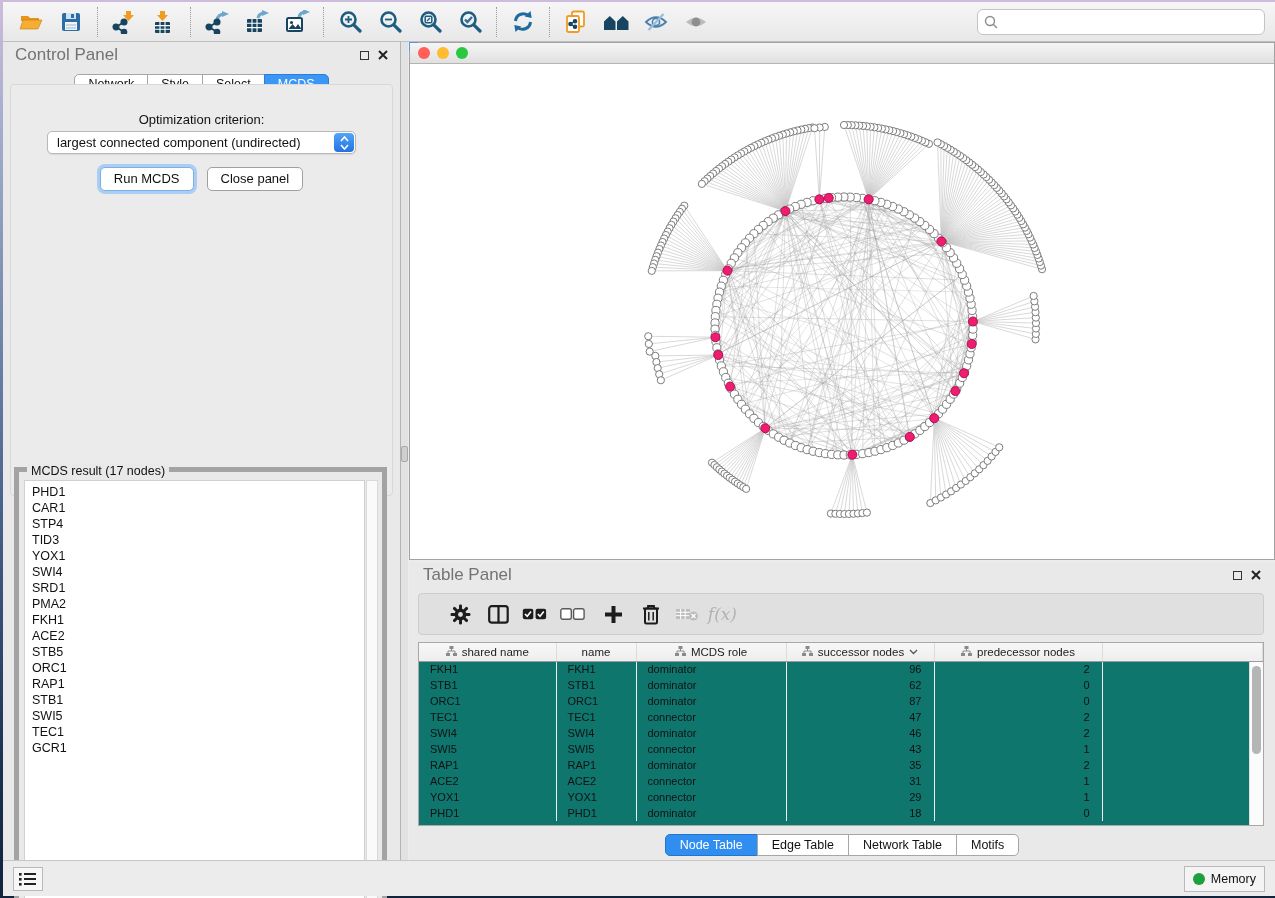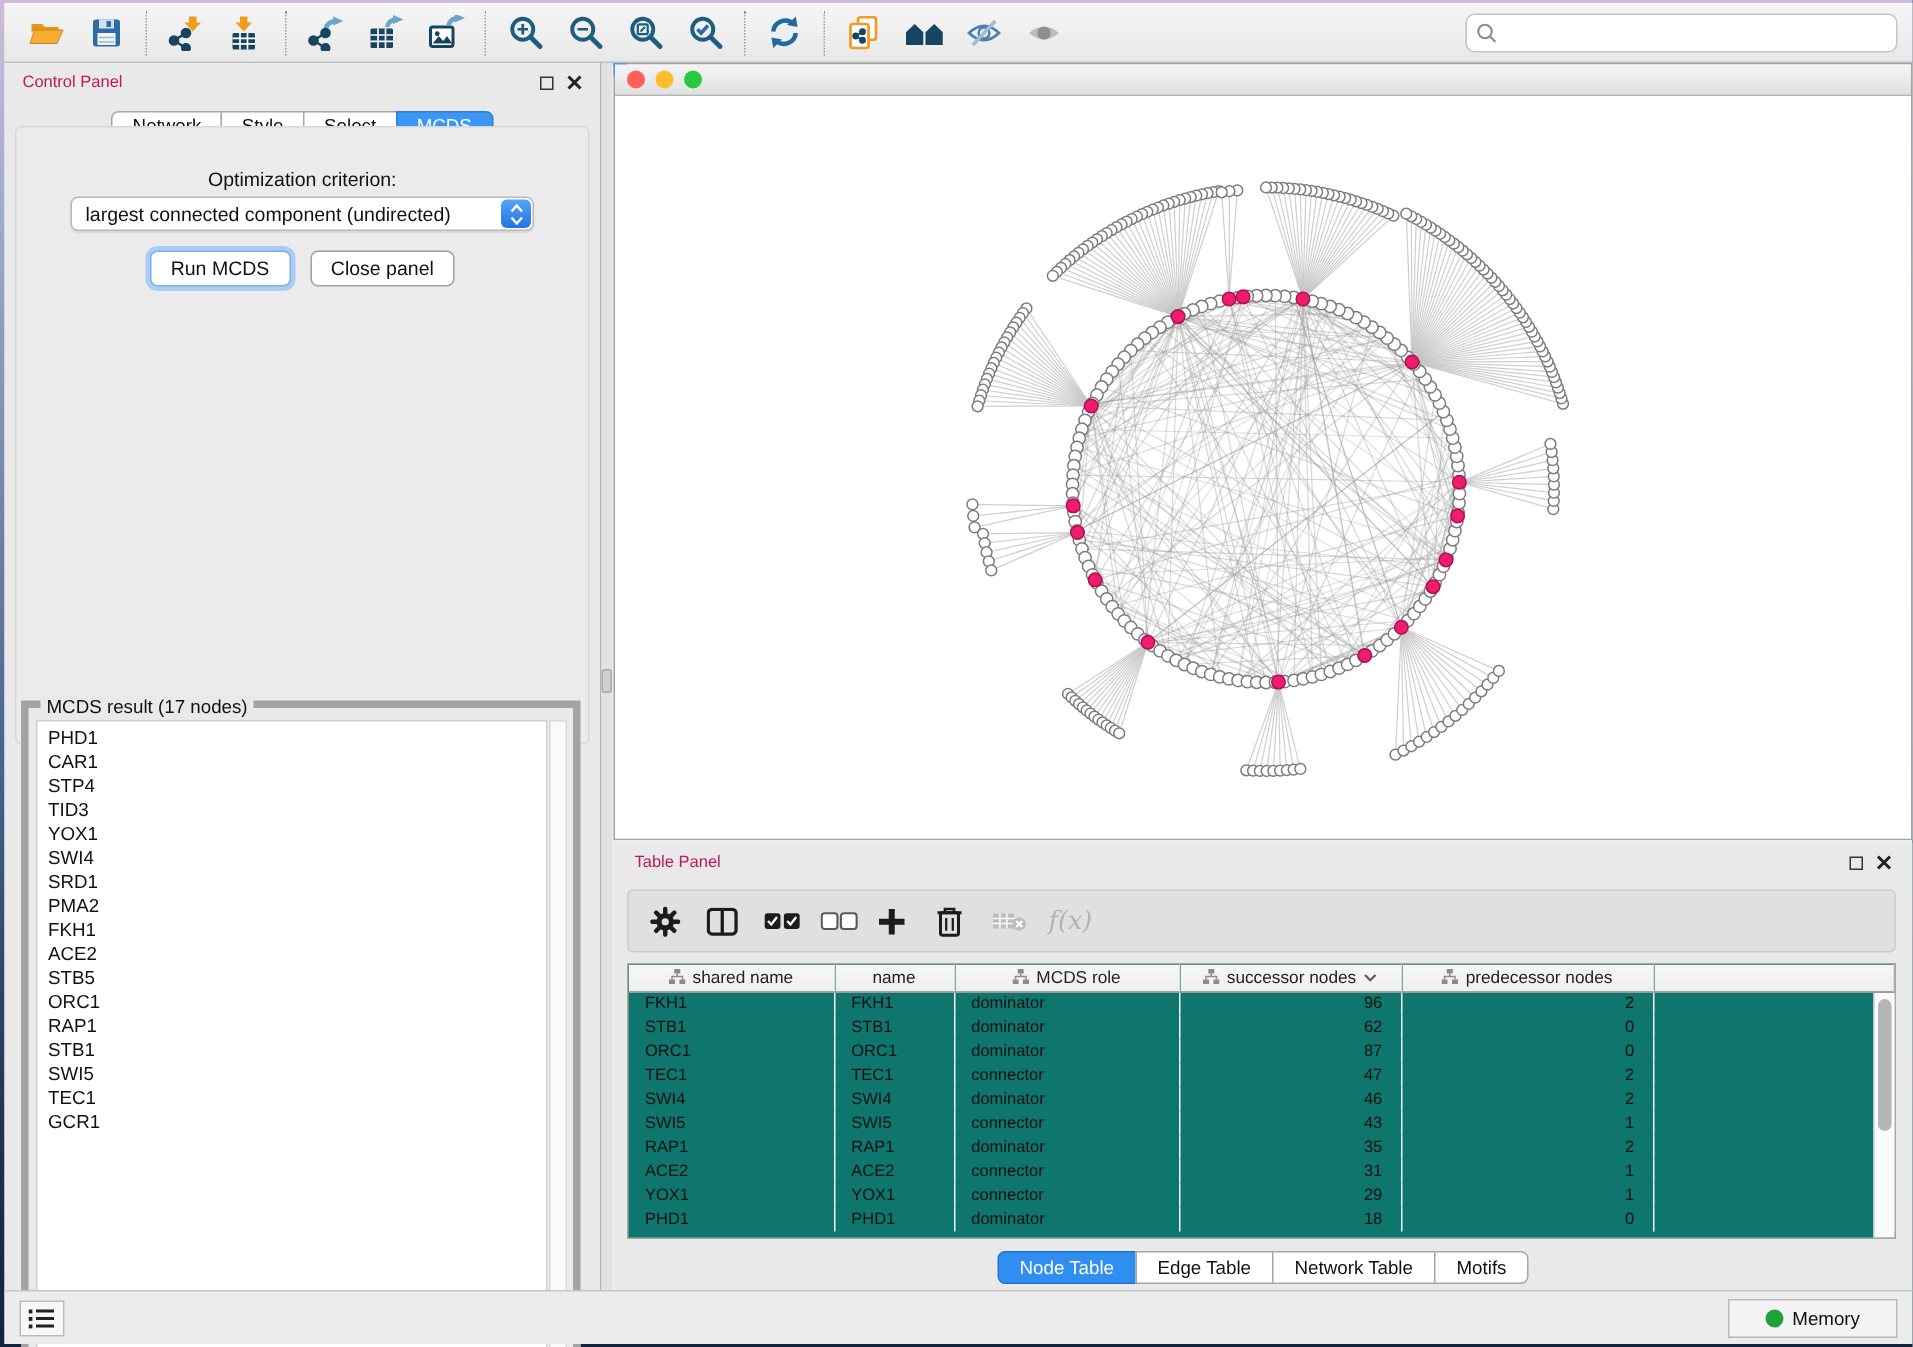--- a/index.html
+++ b/index.html
@@ -20,21 +20,21 @@
     border-radius:6px; display:flex; align-items:center; padding:0 6px; }
   .searchbox input { border:none; outline:none; flex:1; font-size:12px; background:transparent; }
 
   
   .main { position:absolute; top:40px; left:0; right:0; bottom:36px; }
 
   
   .control-panel { position:absolute; left:0; top:0; width:398px; height:100%;
     background:#e9e9e9; border-right:1px solid #b3b3b3; }
   .cp-titlerow { position:absolute; left:0; top:0; right:0; height:26px; display:flex; align-items:center; padding:0 12px; }
-  .panel-title { font-size:11px; color:#be185d; }
+  .panel-title { font-size:17px; color:#737373; }
   .win-ctrls { margin-left:auto; display:flex; align-items:center; gap:9px; }
   .float-ic { width:9px; height:9px; border:1.6px solid #333; background:transparent; }
   .x-ic svg { display:block; }
   .seg-tabs { position:absolute; left:0; top:32px; width:100%; display:flex; justify-content:center; }
   .seg-tab { font-size:12.5px; color:#111; background:#fff; border:1px solid #a6a6a6; padding:2px 13px 3px;
     margin-left:-1px; height:20px; line-height:15px; }
   .seg-tab:first-child { border-radius:5px 0 0 5px; margin-left:0;text-align:right; }
   .seg-tab:last-child { border-radius:0 5px 5px 0; }
   .seg-tab.selected { background:#3b97f5; border-color:#2e7cd6; color:#fff; }
   .cp-content { position:absolute; left:7px; right:7px; top:42px; height:412px;
@@ -74,42 +74,42 @@
   .net-title { position:absolute; left:0; right:0; text-align:center; font-size:12.5px; color:#111; }
   .net-corner { position:absolute; left:-1px; top:-1px; width:9px; height:9px;
     border-left:2px solid #5596dd; border-top:2px solid #5596dd; }
   .net-canvas { position:absolute; left:0; top:21px; right:0; bottom:0; background:#fff; overflow:hidden; }
 
   
   .table-panel { position:absolute; left:406px; top:520px; right:0; bottom:0; background:#e9e9e9; }
   .tp-titlerow { position:absolute; left:0; top:0; right:0; height:26px; display:flex; align-items:center; padding:0 14px; }
   .tp-toolbar { position:absolute; left:9px; right:11px; top:31px; height:42px; background:#e0e0e0;
     border:1px solid #cccccc; border-radius:4px; display:flex; align-items:center; padding-left:14px; gap:0; }
-  .tp-tbtn { width:38px; height:34px; display:flex; align-items:center; justify-content:flex-start; }
+  .tp-tbtn { width:38px; height:34px; display:flex; align-items:center; justify-content:flex-end; }
   .fx { font-family:"DejaVu Serif",serif; font-style:italic; font-size:17px; color:#b2b2b2; }
   .table-wrap { position:absolute; left:9px; right:11px; top:80px; height:184px; background:#0f766e; border:1px solid #a8a8a8; }
   .data-table { border-collapse:collapse; table-layout:fixed; width:100%; }
   .data-table th { height:18px; background:linear-gradient(#f7f7f7,#eeeeee); border-bottom:1px solid #9b9b9b;
     border-right:1px solid #dcdcdc; font-weight:normal; font-size:11.5px; color:#222; text-align:center; overflow:hidden; white-space:nowrap; }
   .data-table th .th-inner { display:flex; align-items:center; justify-content:center; gap:5px; }
   .data-table td { height:16px; font-size:11px; color:#111; padding:0 0 0 11px; border-right:1px solid #f0f0f0;
     overflow:hidden; white-space:nowrap; }
   .data-table td.num { text-align:right; padding:0 12px 0 0; }
   .tbl-scroll { position:absolute; right:0; top:19px; bottom:0; width:14px; background:#fbfbfb; border-left:1px solid #e0e0e0; }
   .tbl-thumb { position:absolute; left:2px; top:4px; width:9px; height:88px; background:#b5b5b5; border-radius:5px; }
   .tp-tabs { position:absolute; left:0; right:0; top:272px; display:flex; justify-content:center; }
   .tp-tabs .seg-tab { font-size:12.5px; padding:3px 14px 4px; height:22px; line-height:15px; }
   .tp-tabs .seg-tab.selected { background:#2f8ef0; border-color:#2374cc; color:#fff; }
 
   
   .statusbar { position:absolute; left:0; right:0; bottom:0; height:36px; background:#ececec; border-top:1px solid #c6c6c6; }
   .list-btn { position:absolute; left:10px; top:6px; width:30px; height:24px; background:#f7f7f7;
     border:1px solid #b9b9b9; display:flex; align-items:center; justify-content:center; }
   .memory-btn { position:absolute; right:10px; top:5px; height:26px; background:#f4f4f4; border:1px solid #b9b9b9;
-    display:flex; align-items:center; gap:6px; padding:0 24px; font-size:12.5px; color:#111; }
+    display:flex; align-items:center; gap:6px; padding:0 8px; font-size:12.5px; color:#111; }
   .mem-dot { width:12px; height:12px; border-radius:50%; background:#1ea03c; }
 </style>
 </head>
 <body>
 
 <div class="screen">
 <div class="app">
 
   <div class="toolbar">
     <div class="tb-btn">

